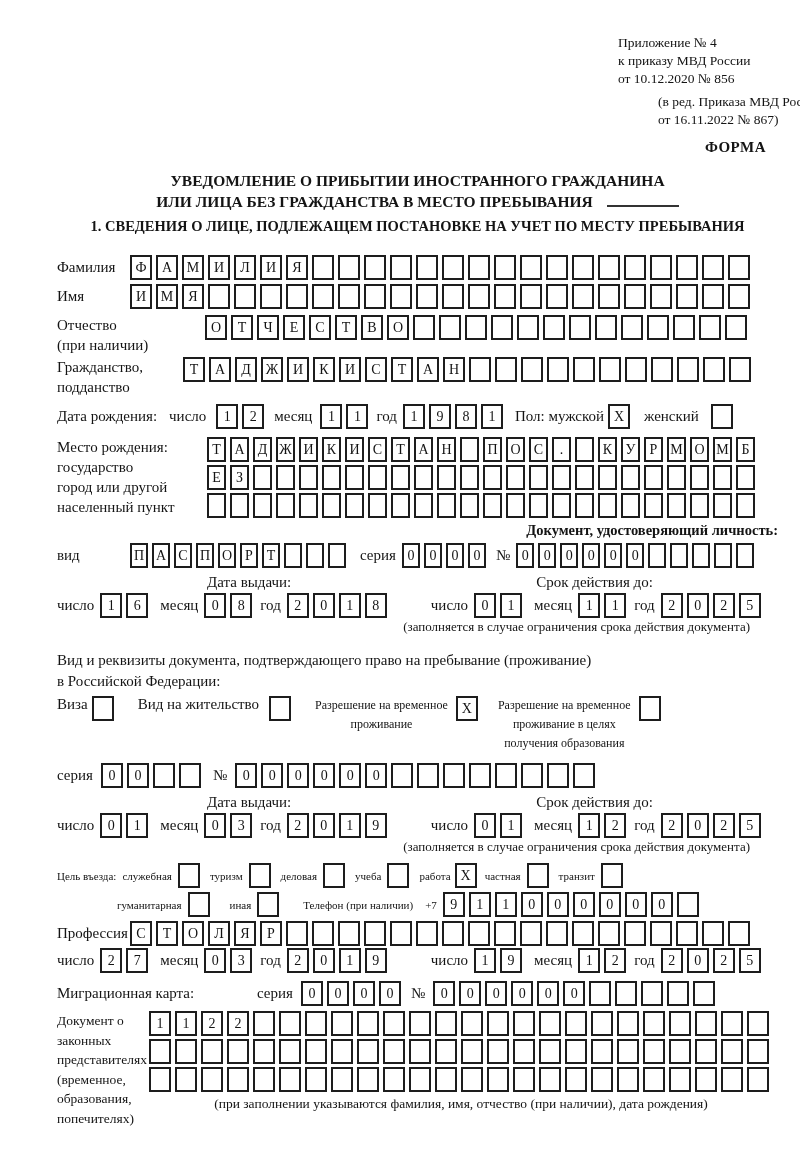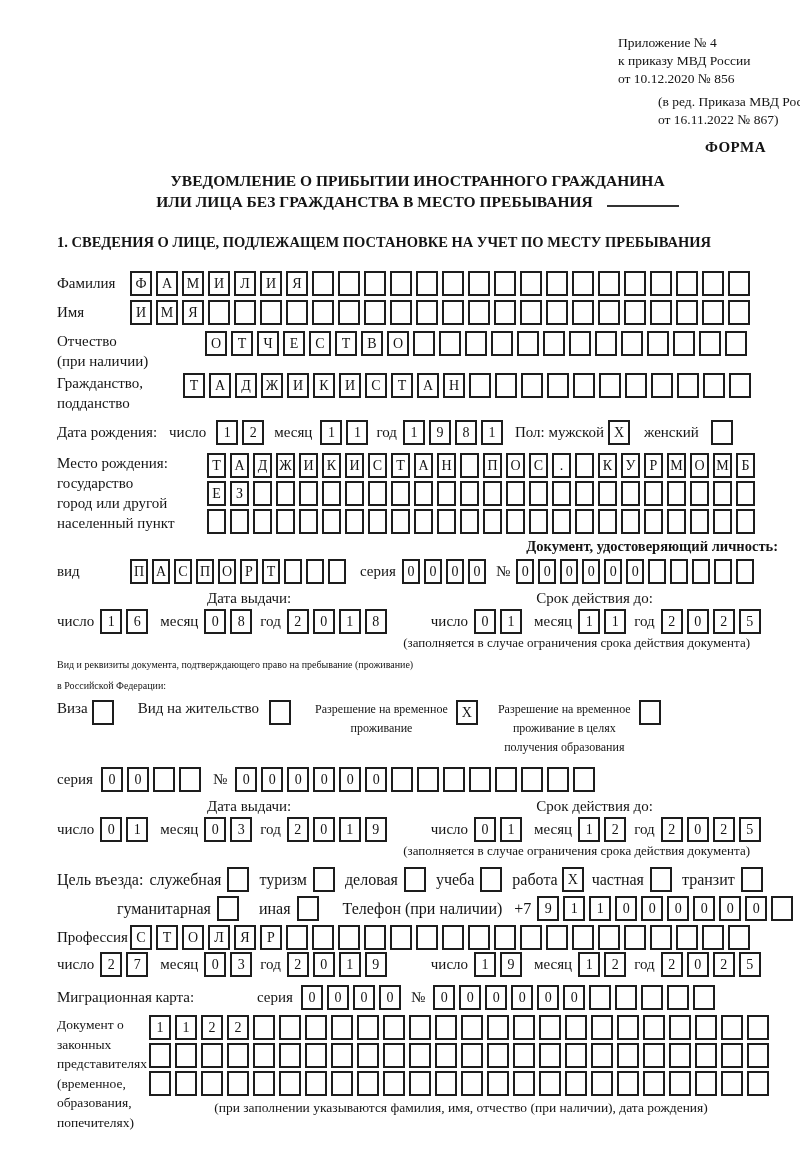--- a/index.html
+++ b/index.html
@@ -9,21 +9,21 @@
     font-family:"Liberation Serif","DejaVu Serif",serif;
     overflow:hidden;position:relative;
   }
   .hdr{margin-left:561px;font-size:13.5px;line-height:18px;}
   .hdr .hline{display:block;white-space:nowrap;}
   .hdr .note{margin-top:0;margin-left:40px;}
   .hdr .gap{margin-top:5px;}
   .forma{text-align:right;font-weight:bold;font-size:15px;margin-top:10px;padding-right:12px;letter-spacing:.5px;}
   .title{text-align:center;font-weight:bold;font-size:15.5px;line-height:21px;margin-top:14px;}
   .blank-line{display:inline-block;width:72px;border-bottom:2.5px solid #333;margin-left:14px;}
-  .sec{font-weight:bold;font-size:14.5px;margin-top:22px;white-space:nowrap;}
+  .sec{font-weight:bold;font-size:14.5px;margin-top:6px;text-align:center;white-space:nowrap;}
   .row{display:flex;align-items:center;margin-top:4px;}
   .start{align-items:flex-start;}
   .lbl{font-size:15px;white-space:nowrap;}
   .lblblock{font-size:15px;line-height:20px;}
   .lblblock .bl{display:block;white-space:nowrap;}
   .cells{display:flex;flex:0 0 auto;}
   .cell{box-sizing:border-box;flex:0 0 auto;width:22px;height:25px;border:2px solid #1d1d1d;
         margin-right:4px;display:flex;align-items:center;justify-content:center;
         font-size:14px;background:#fff;}
   .cells.sm .cell,.cell.sm{width:18px;}
@@ -31,25 +31,25 @@
   .w73{flex:0 0 73px;} .w126{flex:0 0 126px;} .w148{flex:0 0 148px;}
   .w150{flex:0 0 150px;} .w200{flex:0 0 200px;}
   .g4{margin-left:4px;} .g6{margin-left:6px;} .g8{margin-left:8px;} .g10{margin-left:10px;}
   .g12{margin-left:12px;} .g16{margin-left:16px;} .g20{margin-left:20px;}
   .g40{margin-left:40px;}
   .dg{display:flex;align-items:center;}
   .dg .lbl{margin-right:6px;}
   .dlrow{display:flex;font-size:15px;margin-top:6px;}
   .center-b{text-align:right;font-weight:bold;font-size:14.5px;margin-top:4px;}
   .note-r{text-align:right;font-size:13px;margin-top:1px;padding-right:28px;}
-  .para{font-size:10px;line-height:21px;margin-top:3px;}
+  .para{font-size:15px;line-height:21px;margin-top:15px;}
   .para .bl{display:block;}
   .optc{text-align:center;font-size:12px;line-height:19px;}
   .optc .bl{display:block;white-space:nowrap;}
-  .mini{font-size:16px;}
+  .mini{font-size:11px;}
   .repcol{flex:0 0 92px;font-size:13.5px;line-height:19.5px;}
   .repcol .bl{display:block;white-space:nowrap;}
   .reprows .cells{margin-bottom:3px;}
   .note-c{font-size:13.5px;margin-top:4px;text-align:center;}
 </style>
 </head>
 <body>
 
 <div class="page">
 

